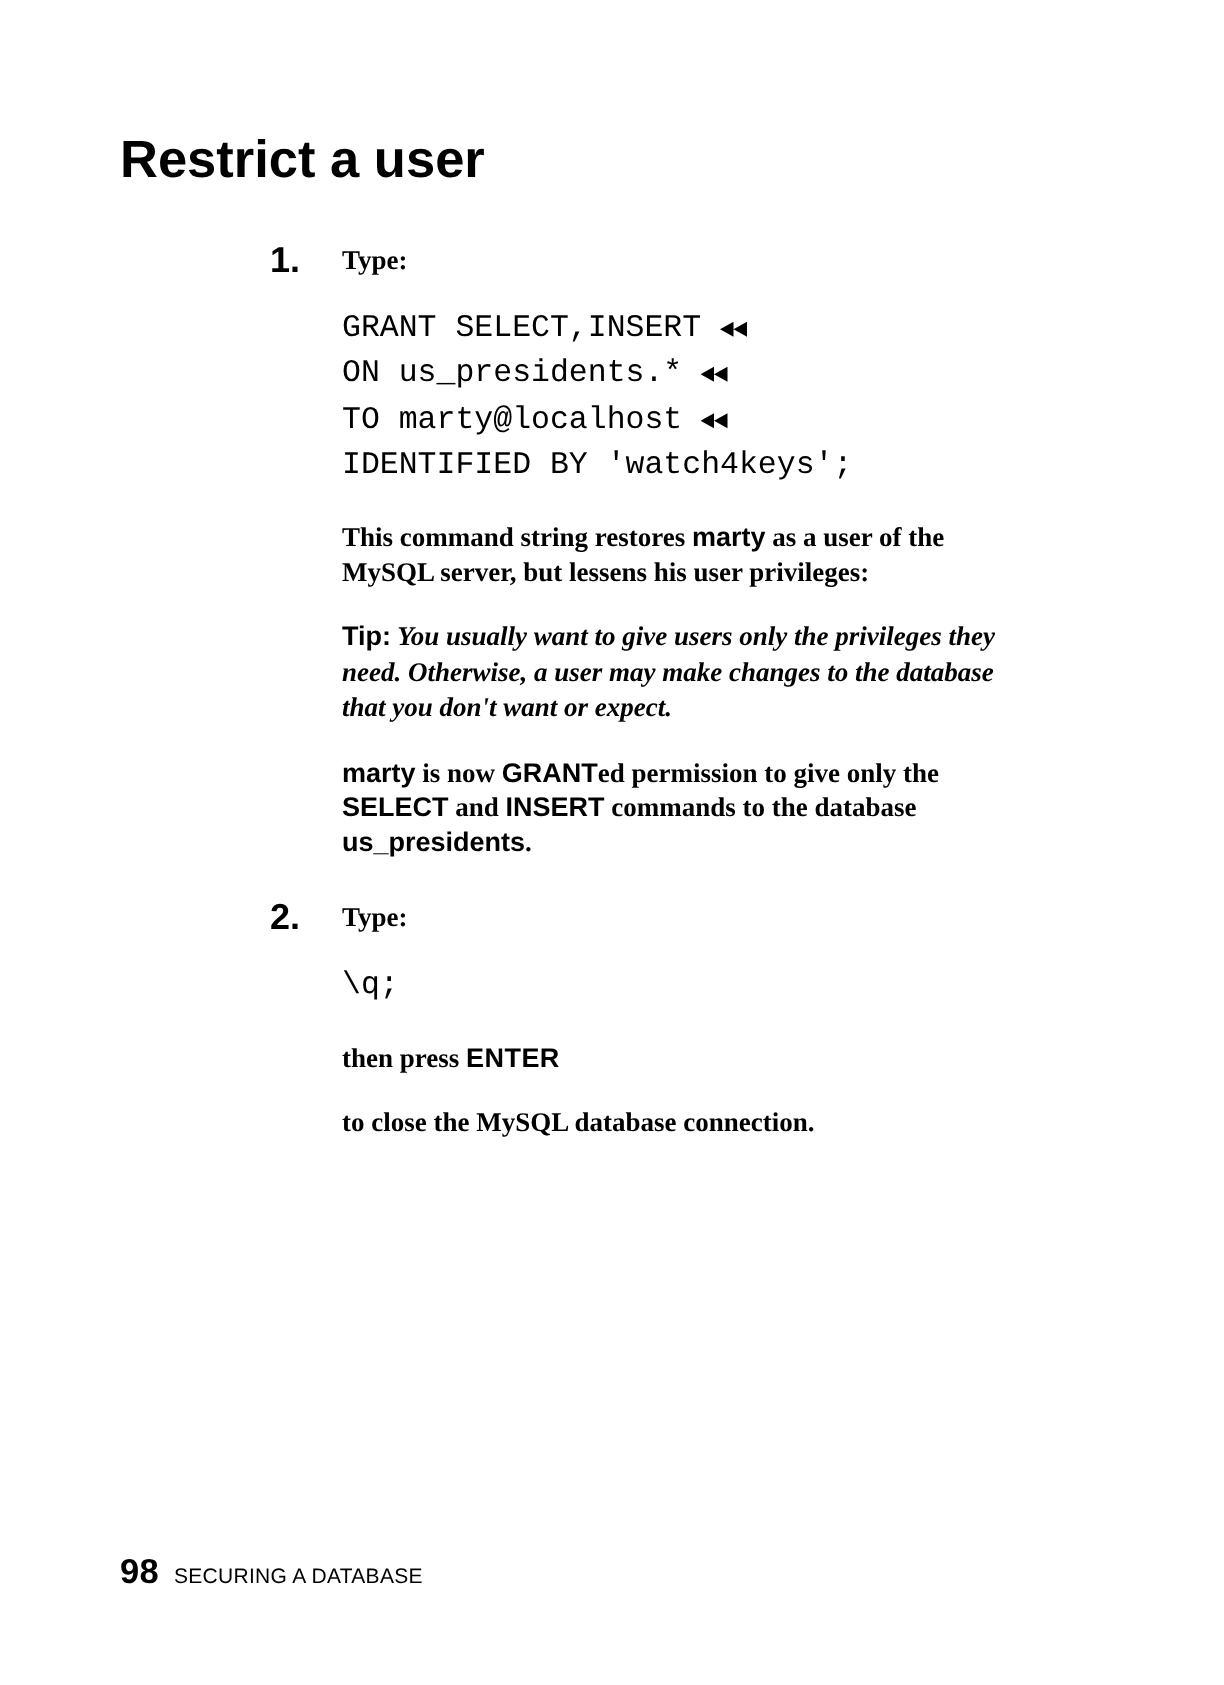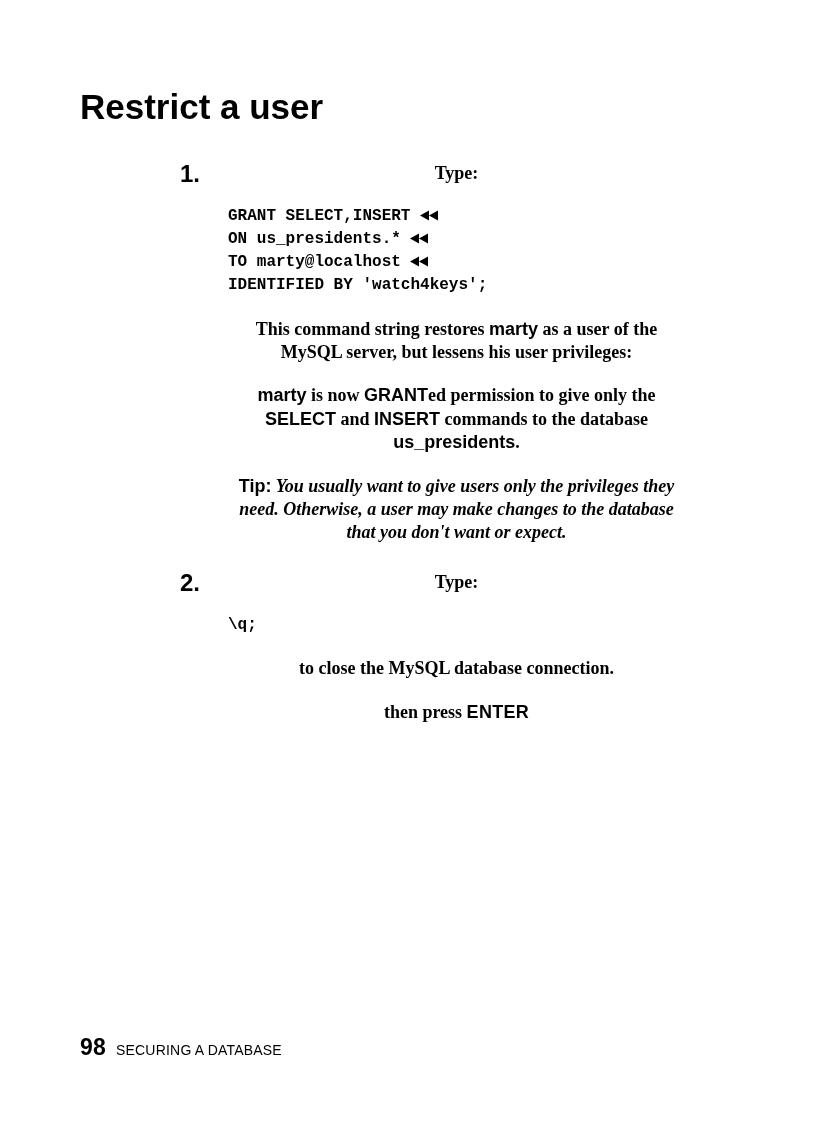--- a/index.html
+++ b/index.html
@@ -36,27 +36,27 @@
     max-width: 480px;
   }
   ol.steps > li .num {
     position: absolute;
     left: 0;
     top: -4px;
     font-family: "Arial Black", Arial, Helvetica, sans-serif;
     font-weight: 900;
     font-size: 24px;
   }
-  .para { margin: 0 15px 20px 0; text-align: center; }
+  .para { margin: 0 15px 20px 0; }
   .code-block {
     font-family: "Courier New", Courier, monospace;
-    font-weight: bold;
+    font-weight: normal;
     white-space: pre;
     margin: 0 0 20px 0;
-    font-size: 16px;
+    font-size: 21px;
     line-height: 1.45;
   }
   .mono { font-family: Liberation Sans, sans-serif; font-weight: bold; }
   .sans-bold { font-family: Arial, Helvetica, sans-serif; font-weight: 800; letter-spacing: 0.3px; }
   .cont {
     display: inline-block;
     vertical-align: -1px;
     line-height: 0;
   }
   .cont svg { width: 22px; height: 11px; }
@@ -102,43 +102,43 @@
               <path d="M0 5.5 L9 0.5 L9 10.5 Z M9 5.5 L18 0.5 L18 10.5 Z" fill="#000"></path>
             </svg></span>
 <span>IDENTIFIED BY 'watch4keys';</span></div>
 
 
       <p class="para">
         <strong><span>This command string restores </span><span class="mono">marty</span><span> as a user of the MySQL server, but lessens his user privileges:</span></strong>
       </p>
 
       <p class="para">
-        <strong><span class="mono">marty</span><span> is now </span><span class="mono">GRANT</span><span>ed permission to give only the </span><span class="mono">SELECT</span><span> and </span><span class="mono">INSERT</span><span> commands to the database </span><span class="mono">us_presidents</span><span>.</span></strong>
+        <span class="tip-label">Tip:</span><span class="tip-body"> You usually want to give users only the privileges they need. Otherwise, a user may make changes to the database that you don't want or expect.</span>
       </p>
 
       <p class="para">
-        <span class="tip-label">Tip:</span><span class="tip-body"> You usually want to give users only the privileges they need. Otherwise, a user may make changes to the database that you don't want or expect.</span>
+        <strong><span class="mono">marty</span><span> is now </span><span class="mono">GRANT</span><span>ed permission to give only the </span><span class="mono">SELECT</span><span> and </span><span class="mono">INSERT</span><span> commands to the database </span><span class="mono">us_presidents</span><span>.</span></strong>
       </p>
     </li>
 
     <li>
       <span class="num">2.</span>
 
       <p class="para">
         <strong>Type:</strong>
       </p>
 
       <div class="code-block"><span>\q;</span></div>
 
       <p class="para">
-        <strong>to close the MySQL database connection.</strong>
+        <strong><span>then press </span><span class="sans-bold">ENTER</span><span></span></strong>
       </p>
 
       <p class="para">
-        <strong><span>then press </span><span class="sans-bold">ENTER</span><span></span></strong>
+        <strong>to close the MySQL database connection.</strong>
       </p>
     </li>
 
   </ol>
 </div>
 
 <div class="footer">
   <span class="pagenum">98</span><span>SECURING A DATABASE</span>
 </div>
 

